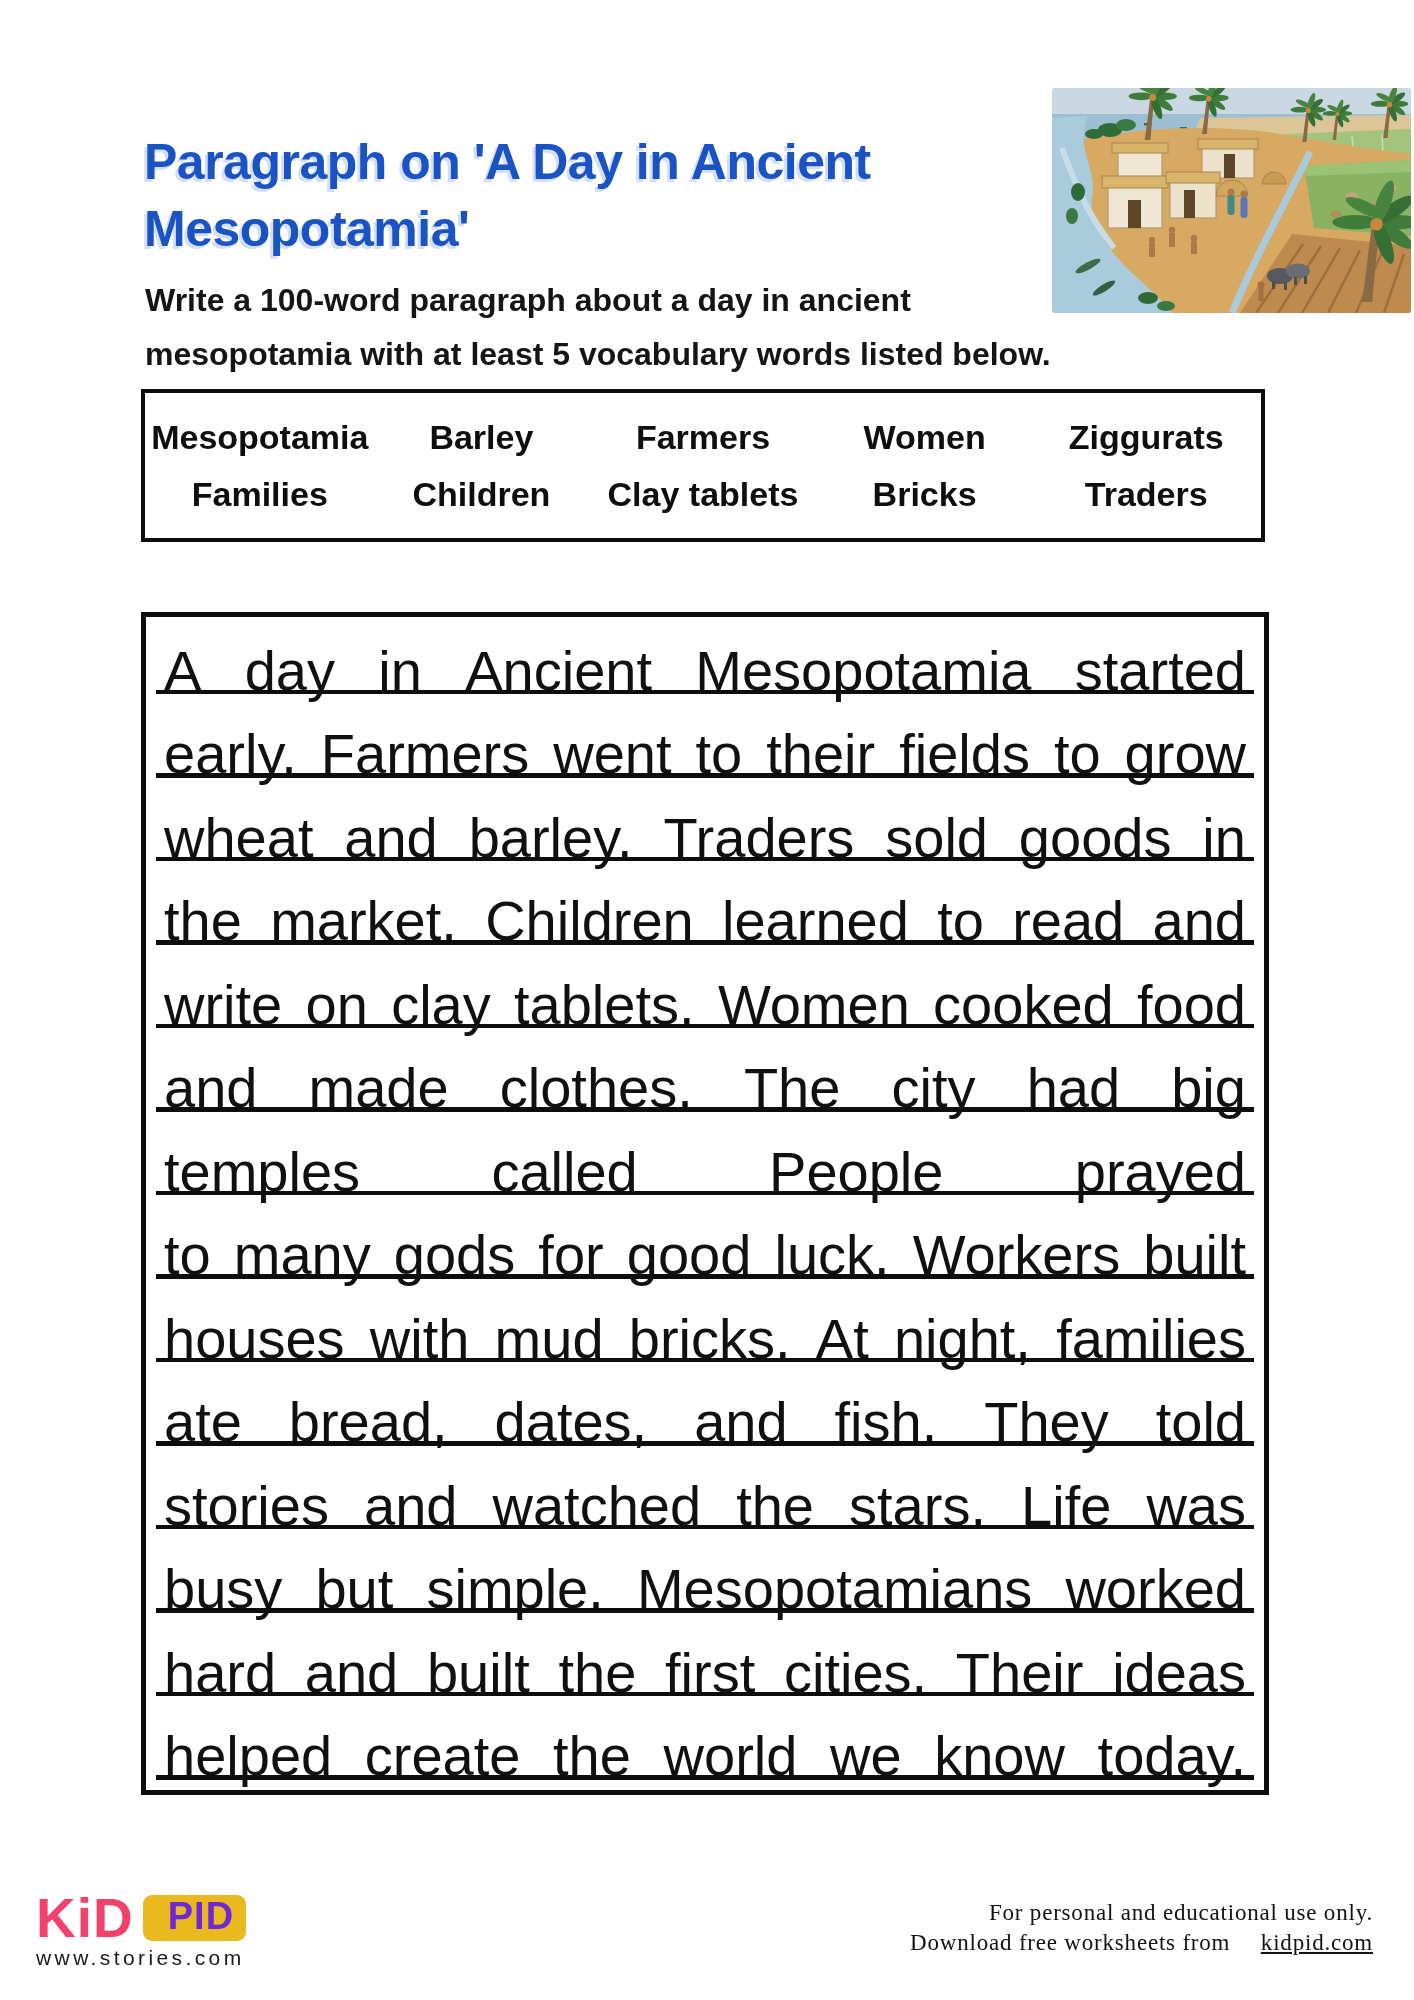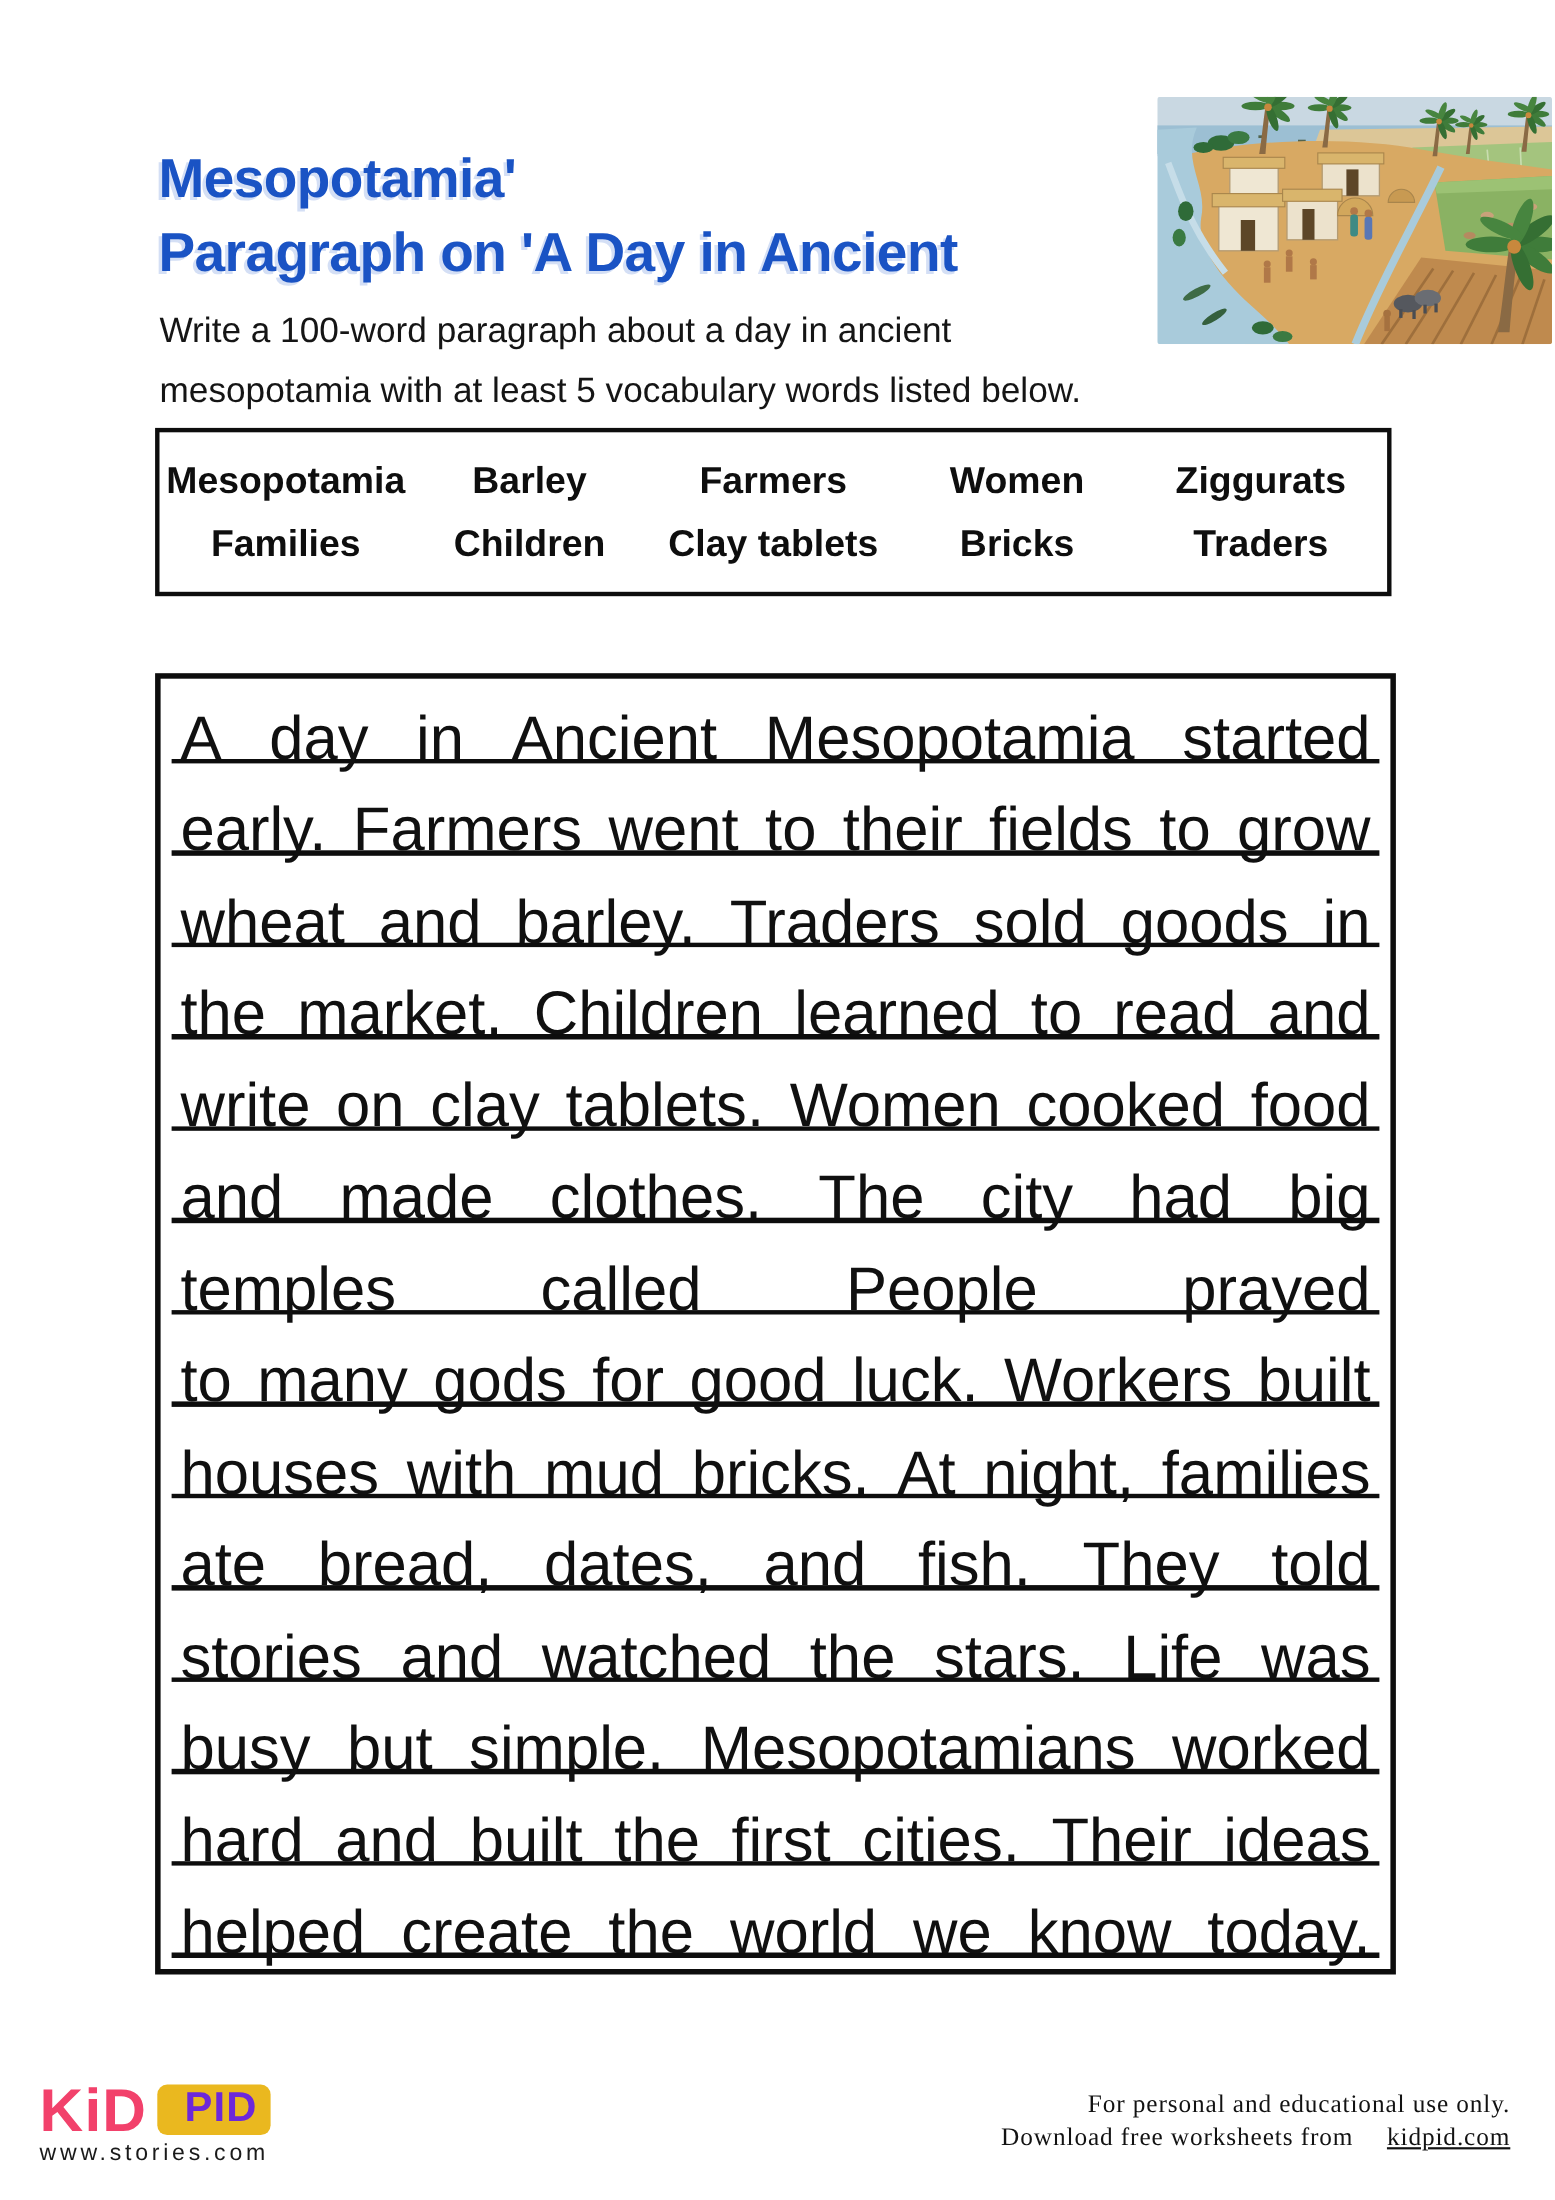--- a/index.html
+++ b/index.html
@@ -16,21 +16,21 @@
   }
   
   .title{
     position:absolute;left:144px;top:129px;width:860px;
     font-size:50px;font-weight:bold;line-height:67px;letter-spacing:-0.5px;
     color:var(--blue);
     text-shadow:-3px 3px 0 rgba(160,185,232,.45);
   }
   .subtitle{
     position:absolute;left:145px;top:273px;width:1000px;
-    font-size:32px;font-weight:normal;line-height:54px;color:#151515;
+    font-size:32px;font-weight:bold;line-height:54px;color:#151515;
   }
   .illustration{
     position:absolute;left:1052px;top:88px;width:359px;height:225px;
     border-radius:3px;overflow:hidden;
   }
   
   .vocab-box{
     position:absolute;left:141px;top:389px;width:1124px;height:153px;
     border:4px solid var(--ink);box-sizing:border-box;
     display:grid;grid-template-columns:repeat(5,1fr);
@@ -80,22 +80,22 @@
     font-size:23px;line-height:30px;letter-spacing:0.8px;color:#121212;
   }
   .usage-note a{color:#121212;text-decoration:underline;margin-left:24px;}
 </style>
 </head>
 <body>
 
 <div id="page">
 
   <div class="title">
+    <div>Paragraph on 'A Day in Ancient</div>
     <div>Mesopotamia'</div>
-    <div>Paragraph on 'A Day in Ancient</div>
   </div>
 
   <div class="subtitle">
     <div>Write a 100-word paragraph about a day in ancient</div>
     <div>mesopotamia with at least 5 vocabulary words listed below.</div>
   </div>
 
   <div class="illustration">
     <svg width="359" height="225" viewBox="0 0 359 225">
       <defs>

